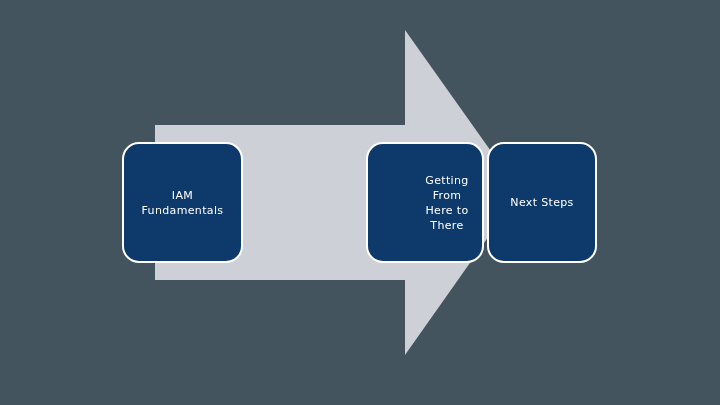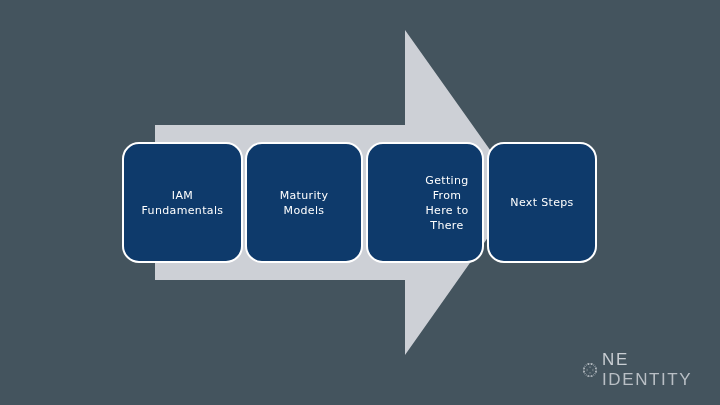--- a/index.html
+++ b/index.html
@@ -91,49 +91,26 @@
     <polygon points="155,125 405,125 405,30 520,192 405,355 405,280 155,280" fill="#cdd0d6"></polygon>
   </svg>
 
   <div class="stage-row">
 
     <div class="stage-box box-1">
       <span class="stage-label">IAM
 Fundamentals</span>
     </div>
 
-    <div class="stage-box box-2">
-      <span class="stage-label">Maturity
-Models</span>
-    </div>
 
     <div class="stage-box box-3">
       <span class="stage-label">Getting From
 Here to There</span>
     </div>
 
     <div class="stage-box box-4">
       <span class="stage-label">Next Steps</span>
     </div>
 
   </div>
 
-  <div class="logo">
-    <svg class="logo-mark" viewBox="0 0 40 40" aria-hidden="true">
-      <g fill="none" stroke="#c9ced3" stroke-width="3">
-        <circle cx="20" cy="20" r="12.5"></circle>
-        <circle cx="20" cy="20" r="5.5"></circle>
-      </g>
-      <g stroke="#44545e" stroke-width="2.6" stroke-linecap="butt">
-        <line x1="20" y1="3" x2="20" y2="37"></line>
-        <line x1="3" y1="20" x2="37" y2="20"></line>
-        <line x1="8" y1="8" x2="32" y2="32"></line>
-        <line x1="32" y1="8" x2="8" y2="32"></line>
-        <line x1="11.5" y1="4.5" x2="28.5" y2="35.5"></line>
-        <line x1="28.5" y1="4.5" x2="11.5" y2="35.5"></line>
-        <line x1="4.5" y1="11.5" x2="35.5" y2="28.5"></line>
-        <line x1="4.5" y1="28.5" x2="35.5" y2="11.5"></line>
-      </g>
-    </svg>
-    <span class="logo-text"><span>NE</span> <span class="thin">IDENTITY</span></span>
-  </div>
 
 </div>
 
 </body></html>

